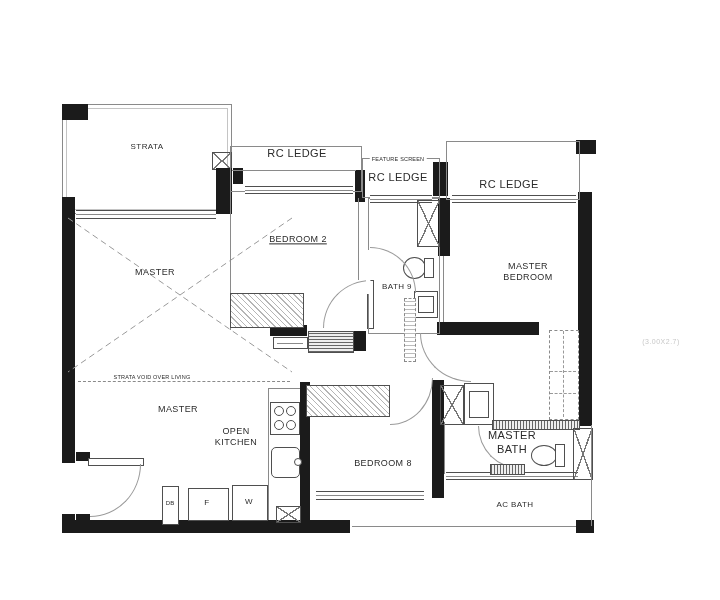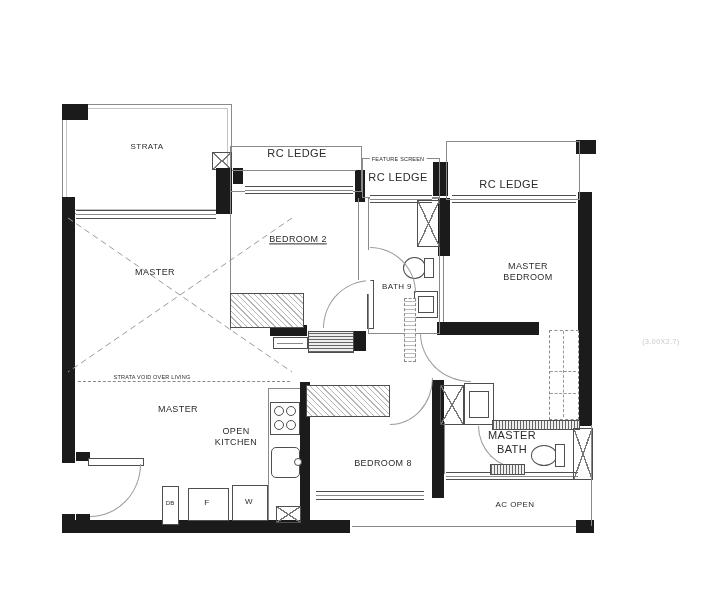--- a/index.html
+++ b/index.html
@@ -144,21 +144,21 @@
   <div class="box" style="left:555px;top:444px;width:8px;height:21px;"></div>
   <div class="arc bl" style="left:478px;top:426px;width:42px;height:42px;"></div>
   <div class="lbl sm" style="left:512px;top:443px;">MASTER
 BATH</div>
   <div class="win" style="left:446px;top:472px;width:132px;height:6px;"></div>
   <div class="stripes-v" style="left:490px;top:464px;width:33px;height:9px;"></div>
 
   <div class="xbox" style="left:573px;top:428px;width:18px;height:50px;"></div>
   <div class="ln" style="left:591px;top:425px;width:1px;height:101px;"></div>
   <div class="ln" style="left:352px;top:526px;width:224px;height:1px;"></div>
-  <div class="lbl md" style="left:515px;top:505px;">AC OPEN</div>
+  <div class="lbl md" style="left:515px;top:505px;">AC BATH</div>
 
   <div class="ln" style="left:268px;top:388px;width:1px;height:132px;"></div>
   <div class="ln" style="left:268px;top:388px;width:32px;height:1px;"></div>
   <div class="lbl" style="left:236px;top:437px;">OPEN
 KITCHEN</div>
   <div class="box" style="left:270px;top:402px;width:28px;height:31px;">
     <div class="burner" style="left:3px;top:3px;"></div>
     <div class="burner" style="left:15px;top:3px;"></div>
     <div class="burner" style="left:3px;top:17px;"></div>
     <div class="burner" style="left:15px;top:17px;"></div>

